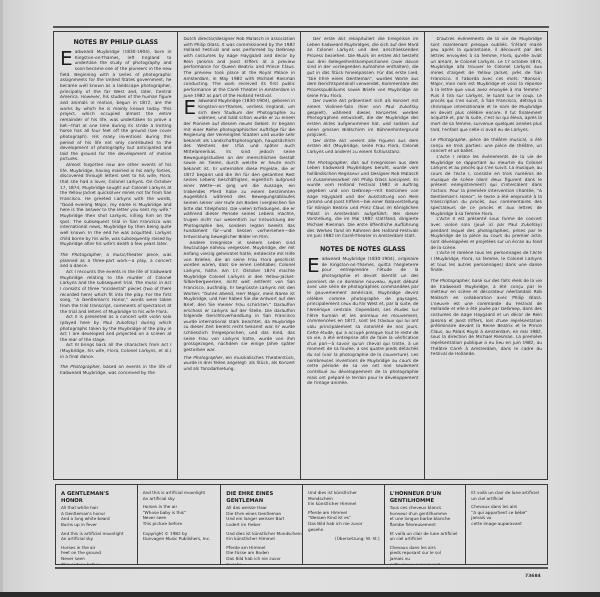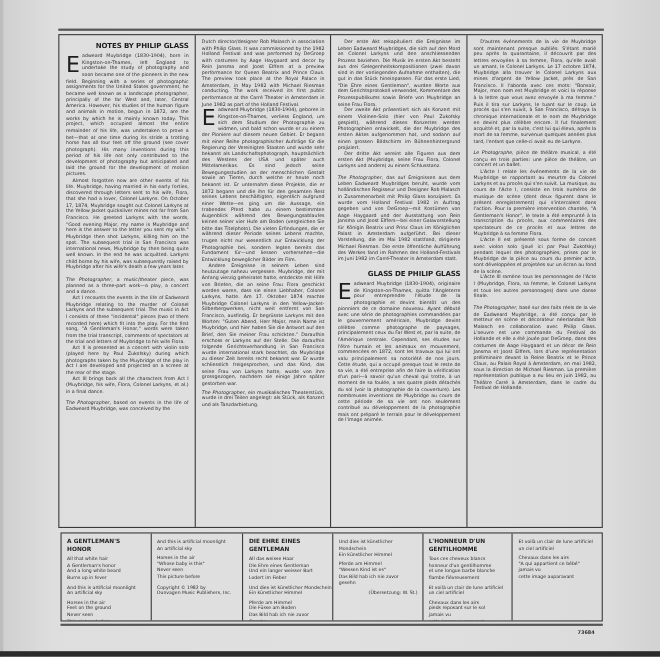--- a/index.html
+++ b/index.html
@@ -27,21 +27,21 @@
     font-size:4.3px; line-height:5.65px; text-align:justify;
     overflow:hidden;
   }
   .col + .col { border-left:1px solid #3a3a3a; }
   .c1 { width:123px; }
   .c2 { width:124px; }
   .c3 { width:124px; }
   .c4 { width:124px; }
   .heading {
     font-size:6.4px; line-height:8px; font-weight:bold; letter-spacing:-0.1px;
-    margin:2px 0 3px 0; color:#1e1e1e; text-align:right;
+    margin:2px 0 3px 0; color:#1e1e1e; text-align:center;
   }
   .p { margin:0; text-indent:6px; }
   .p.noindent { text-indent:0; }
   .gap { margin-top:5px; }
   .drop {
     float:left; font-size:20px; line-height:17px; margin:1px 2px 0 0; color:#1e1e1e;
     font-family:"DejaVu Sans", sans-serif;
   }
   .it { font-style:italic; }
   .rule { border-top:1px solid #444; margin:5px -5px 4px -6px; }
@@ -96,21 +96,21 @@
       <p class="p noindent"><span class="drop">E</span><span>adweard Muybridge (1830-1904), geboren in Kingston-on-Thames, verliess England, um sich dem Studium der Photographie zu widmen, und bald schon wurde er zu einem der Pioniere auf diesem neuen Gebiet. Er begann mit einer Reihe photographischer Aufträge für die Regierung der Vereinigten Staaten und wurde sehr bekannt als Landschaftsphotograph, hauptsächlich des Westens der USA und später auch Mittelamerikas. Es sind jedoch seine Bewegungsstudien an der menschlichen Gestalt sowie an Tieren, durch welche er heute noch bekannt ist. Er unternahm diese Projekte, die er 1872 begann und die ihn für den gesamten Rest seines Lebens beschäftigten, eigentlich aufgrund einer Wette—es ging um die Aussage, ein trabendes Pferd habe zu einem bestimmten Augenblick während des Bewegungsablaufes keinen seiner vier Hufe am Boden (vergleichen Sie bitte das Titelphoto). Die vielen Erfindungen, die er während dieser Periode seines Lebens machte, trugen nicht nur wesentlich zur Entwicklung der Photographie bei, sondern legten bereits das Fundament für—und liessen vorhersehen—die Entwicklung beweglicher Bilder im Film.</span></p>
       <p class="p">Andere Ereignisse in seinem Leben sind heutzutage nahezu vergessen. Muybridge, der mit Anfang vierzig geheiratet hatte, entdeckte mit Hilfe von Briefen, die an seine Frau Flora geschickt worden waren, dass sie einen Liebhaber, Colonel Larkyns, hatte. Am 17. Oktober 1874 machte Muybridge Colonel Larkyns in den Yellow-Jacket-Silberbergwerken, nicht weit entfernt von San Francisco, ausfindig. Er begrüsste Larkyns mit den Worten: "Guten Abend, Herr Major, mein Name ist Muybridge, und hier haben Sie die Antwort auf den Brief, den Sie meiner Frau schickten." Daraufhin erschoss er Larkyns auf der Stelle. Die daraufhin folgende Gerichtsverhandlung in San Francisco wurde international stark beachtet, da Muybridge zu dieser Zeit bereits recht bekannt war. Er wurde schliesslich freigesprochen, und das Kind, das seine Frau von Larkyns hatte, wurde von ihm grossgezogen, nachdem sie einige Jahre später gestorben war.</p>
       <p class="p noindent" style="margin-top:2px;"><span class="it">The Photographer</span><span>, ein musikalisches Theaterstück, wurde in drei Teilen angelegt: als Stück, als Konzert und als Tanzdarbietung.</span></p>
     </div>
 
     <div class="col c3">
       <p class="p">Der erste Akt rekapituliert die Ereignisse im Leben Eadweard Muybridges, die sich auf den Mord an Colonel Larkyns und den anschliessenden Prozess beziehen. Die Musik im ersten Akt besteht aus drei Gelegenheitskompositionen (zwei davon sind in der vorliegenden Aufnahme enthalten), die gut in das Stück hineinpassen. Für das erste Lied, "Die Ehre eines Gentleman", wurden Worte aus dem Gerichtsprotokoll verwendet, Kommentare des Prozesspublikums sowie Briefe von Muybridge an seine Frau Flora.</p>
       <p class="p">Der zweite Akt präsentiert sich als Konzert mit einem Violinen-Solo (hier von Paul Zukofsky gespielt), während dieses Konzertes werden Photographien entwickelt, die der Muybridge des ersten Aktes aufgenommen hat, und sodann auf einen grossen Bildschirm im Bühnenhintergrund projiziert.</p>
       <p class="p">Der dritte Akt vereint alle Figuren aus dem ersten Akt (Muybridge, seine Frau Flora, Colonel Larkyns und andere) zu einem Schlusstanz.</p>
       <p class="p noindent gap"><span class="it">The Photographer</span><span>, das auf Ereignissen aus dem Leben Eadweard Muybridges beruht, wurde vom holländischen Regisseur und Designer Rob Malasch in Zusammenarbeit mit Philip Glass konzipiert. Es wurde vom Holland Festival 1982 in Auftrag gegeben und von DeGroep—mit Kostümen von Aage Haygaard und der Ausstattung von Rein Jansma und Joost Elffers—bei einer Galavorstellung für Königin Beatrix und Prinz Claus im Königlichen Palast in Amsterdam aufgeführt. Bei dieser Vorstellung, die im Mai 1982 stattfand, dirigierte Michael Riesman. Die erste öffentliche Aufführung des Werkes fand im Rahmen des Holland-Festivals im Juni 1982 im Carré-Theater in Amsterdam statt.</span></p>
-      <div class="heading" style="margin-top:6px;">GLASS DE PHILIP GLASS</div>
+      <div class="heading" style="margin-top:6px;">NOTES DE NOTES GLASS</div>
       <p class="p noindent"><span class="drop">E</span><span>adweard Muybridge (1830-1904), originaire de Kingston-on-Thames, quitta l'Angleterre pour entreprendre l'étude de la photographie et devint bientôt un des pionniers de ce domaine nouveau. Ayant débuté avec une série de photographies commandées par le gouvernement américain, Muybridge devint célèbre comme photographe de paysages, principalement ceux du Far West et, par la suite, de l'Amérique centrale. Cependant, ses études sur l'être humain et les animaux en mouvement, commencées en 1872, sont les travaux qui lui ont valu principalement sa notoriété de nos jours. Cette étude, qui a occupé presque tout le reste de sa vie, a été entreprise afin de faire la vérification d'un pari—à savoir qu'un cheval qui trotte, à un moment de sa foulée, a ses quatre pieds détachés du sol (voir la photographie de la couverture). Les nombreuses inventions de Muybridge au cours de cette période de sa vie ont non seulement contribué au développement de la photographie mais ont préparé le terrain pour le développement de l'image animée.</span></p>
     </div>
 
     <div class="col c4">
       <p class="p">D'autres événements de la vie de Muybridge sont maintenant presque oubliés. S'étant marié peu après la quarantaine, il découvrit par des lettres envoyées à sa femme, Flora, qu'elle avait un amant, le Colonel Larkyns. Le 17 octobre 1874, Muybridge alla trouver le Colonel Larkyns aux mines d'argent de Yellow Jacket, près de San Francisco. Il l'aborda avec ces mots: "Bonsoir, Major, mon nom est Muybridge et voici la réponse à la lettre que vous avez envoyée à ma femme." Puis il tira sur Larkyns, le tuant sur le coup. Le procès qui s'en suivit, à San Francisco, défraya la chronique internationale et le nom de Muybridge en devint plus célèbre encore. Il fut finalement acquitté et, par la suite, c'est lui qui éleva, après la mort de sa femme, survenue quelques années plus tard, l'enfant que celle-ci avait eu de Larkyns.</p>
       <p class="p noindent gap"><span class="it">Le Photographe</span><span>, pièce de théâtre musical, a été conçu en trois parties: une pièce de théâtre, un concert et un ballet.</span></p>
       <p class="p">L'Acte I relate les événements de la vie de Muybridge se rapportant au meurtre du Colonel Larkyns et au procès qui s'en suivit. La musique, au cours de l'Acte I, consiste en trois numéros de musique de scène (dont deux figurent dans le présent enregistrement) qui s'intercalent dans l'action. Pour la première intervention chantée, "A Gentleman's Honor", le texte a été emprunté à la transcription du procès, aux commentaires des spectateurs de ce procès et aux lettres de Muybridge à sa femme Flora.</p>
       <p class="p">L'Acte II est présenté sous forme de concert avec violon solo (joué ici par Paul Zukofsky) pendant lequel des photographies, prises par le Muybridge de la pièce au cours du premier acte, sont développées et projetées sur un écran au fond de la scène.</p>
       <p class="p">L'Acte III ramène tous les personnages de l'Acte I (Muybridge, Flora, sa femme, le Colonel Larkyns et tous les autres personnages) dans une danse finale.</p>
       <p class="p noindent gap"><span class="it">The Photographer</span><span>, basé sur des faits réels de la vie de Eadweard Muybridge, a été conçu par le metteur en scène et décorateur néerlandais Rob Malasch en collaboration avec Philip Glass. L'oeuvre est une commande du Festival de Hollande et elle a été jouée par DeGroep, dans des costumes de Aage Haygaard et un décor de Rein Jansma et Joost Elffers, lors d'une représentation préliminaire devant la Reine Beatrix et le Prince Claus, au Palais Royal à Amsterdam, en mai 1982, sous la direction de Michael Riesman. La première représentation publique a eu lieu en juin 1982, au Théâtre Carré à Amsterdam, dans le cadre du Festival de Hollande.</span></p>

